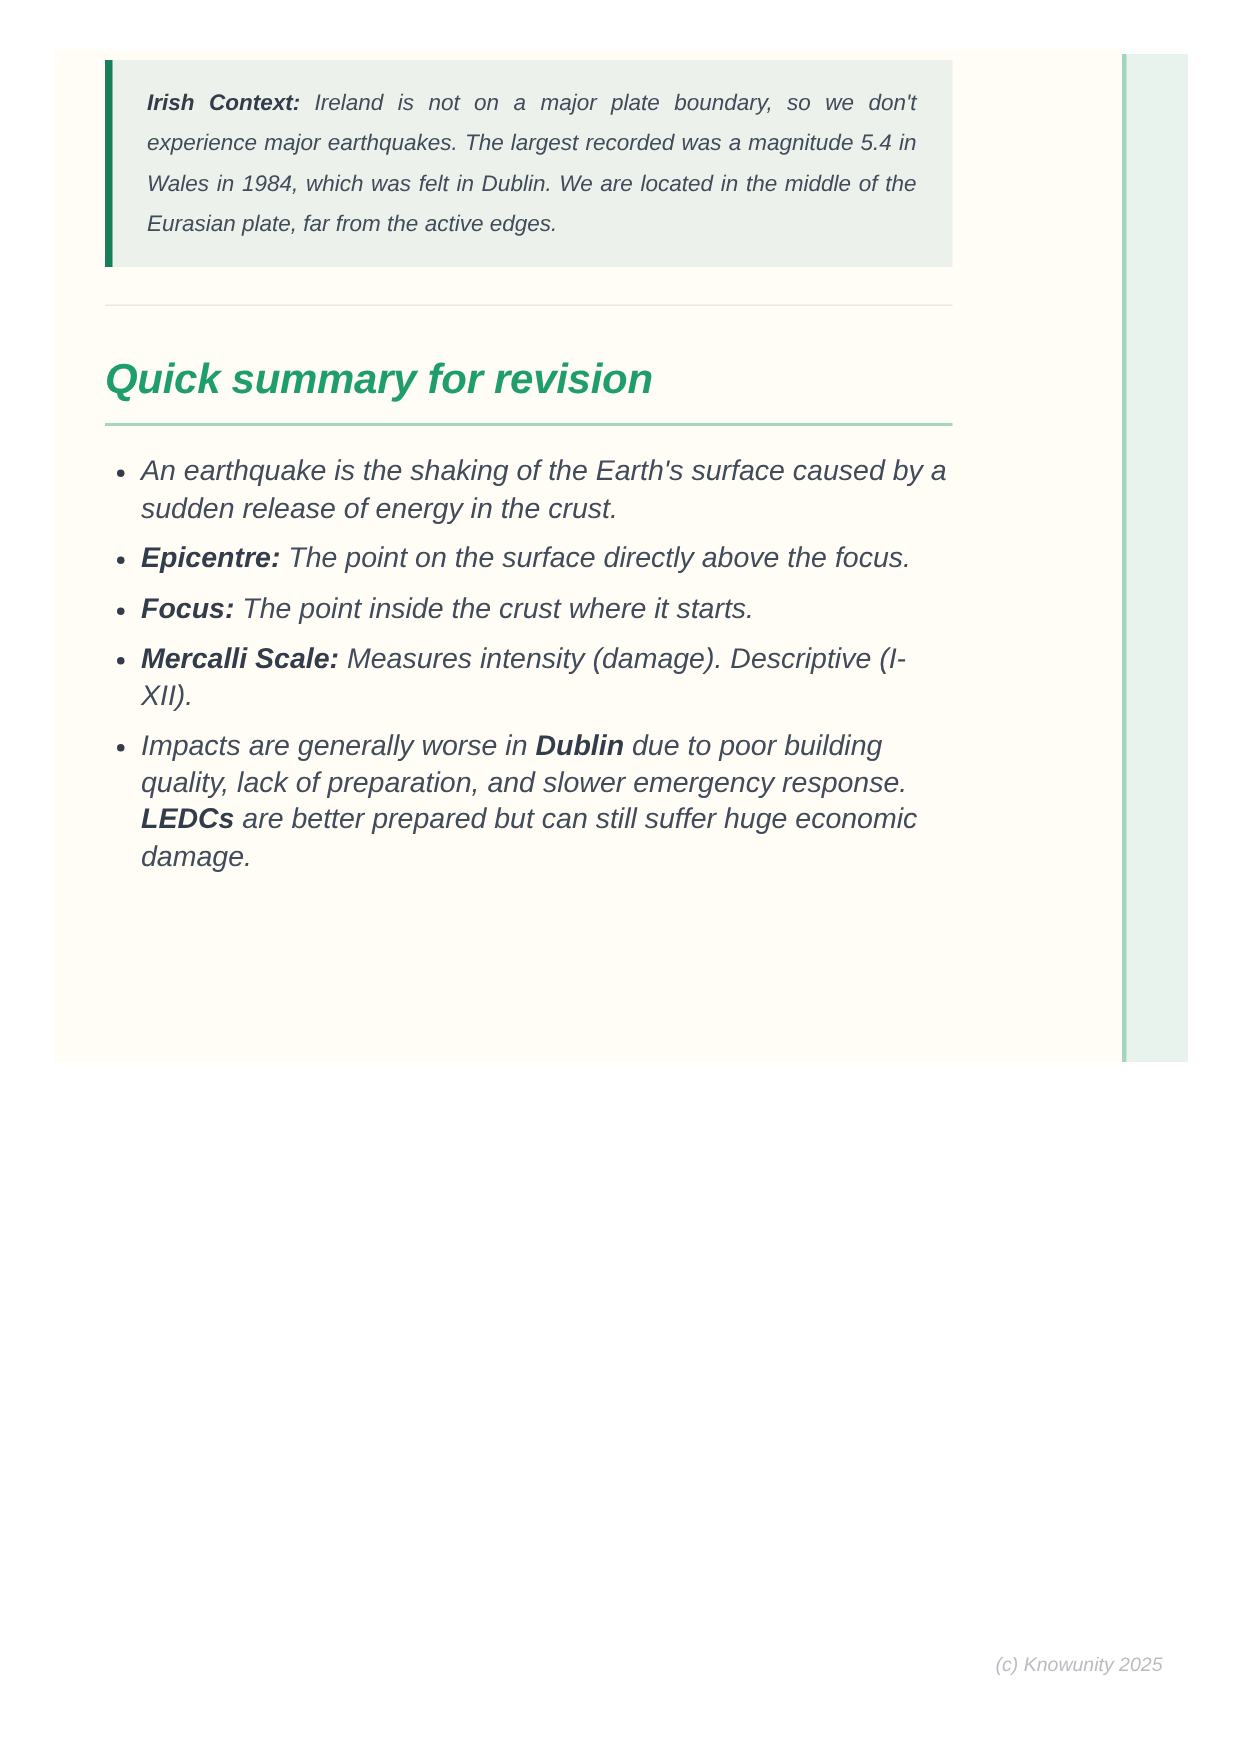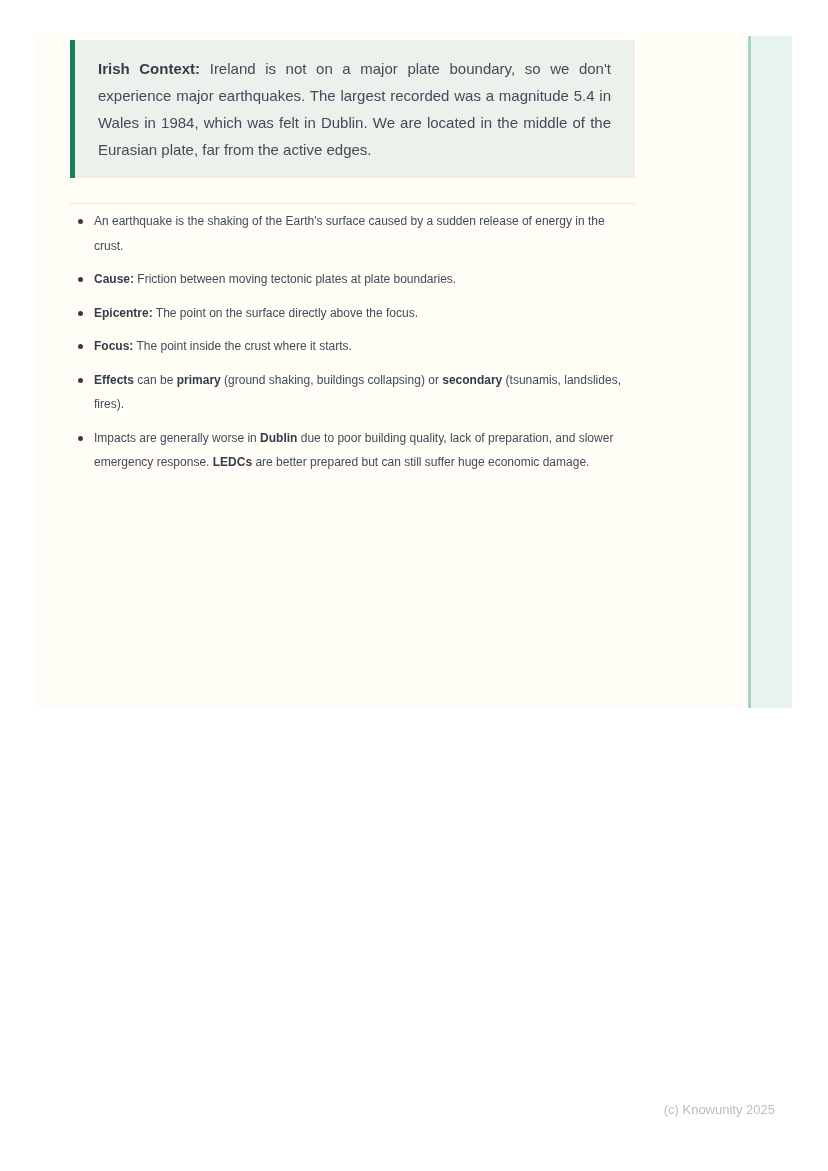--- a/index.html
+++ b/index.html
@@ -15,21 +15,21 @@
     --footer-text: #b9bdc2;
   }
   * { margin: 0; padding: 0; box-sizing: border-box; }
   html, body {
     width: 828px; height: 1171px;
     background: #ffffff;
     font-family: "Liberation Sans", sans-serif;
     overflow: hidden;
     position: relative;
   }
-  .page { position: relative; width: 828px; height: 1171px; }
+  .page { position: relative; width: 828px; height: 1171px; font-style: italic; }
 
   .content-card {
     position: absolute;
     left: 36px; top: 33px;
     width: 712px; height: 675px;
     background: var(--card-bg);
   }
   .edge-strip {
     position: absolute;
     left: 748px; top: 36px;
@@ -60,25 +60,25 @@
   .summary-heading {
     margin-top: 33px;
     font-size: 28px;
     font-weight: 700;
     color: var(--accent-green);
     letter-spacing: -0.2px;
     padding-bottom: 13px;
     border-bottom: 2px solid var(--accent-light-green);
   }
   .summary-list {
-    margin-top: 5px;
+    margin-top: 19px;
     list-style: none;
     padding-left: 24px;
     color: var(--body-text);
-    font-size: 12px;
+    font-size: 19px;
     line-height: 24.5px;
   }
   .summary-list li {
     position: relative;
     margin-bottom: 9px;
   }
   .summary-list li::before {
     content: "";
     position: absolute;
     left: -16px; top: 10px;
@@ -104,27 +104,27 @@
   <div class="edge-strip"></div>
 
   <div class="content">
 
     <div class="callout">
       <strong>Irish Context:</strong><span> Ireland is not on a major plate boundary, so we don't experience major earthquakes. The largest recorded was a magnitude 5.4 in Wales in 1984, which was felt in Dublin. We are located in the middle of the Eurasian plate, far from the active edges.</span>
     </div>
 
     <hr class="divider">
 
+    <h1 class="summary-heading">Quick summary for revision</h1>
 
     <ul class="summary-list">
         <li><span>An earthquake is the shaking of the Earth's surface caused by a sudden release of energy in the crust.</span></li>
-        <li><strong>Cause:</strong><span> Friction between moving tectonic plates at plate boundaries.</span></li>
         <li><strong>Epicentre:</strong><span> The point on the surface directly above the focus.</span></li>
         <li><strong>Focus:</strong><span> The point inside the crust where it starts.</span></li>
-        <li><strong>Effects</strong><span> can be </span><strong>primary</strong><span> (ground shaking, buildings collapsing) or </span><strong>secondary</strong><span> (tsunamis, landslides, fires).</span></li>
+        <li><strong>Mercalli Scale:</strong><span> Measures intensity (damage). Descriptive (I-XII).</span></li>
         <li><span>Impacts are generally worse in </span><strong>Dublin</strong><span> due to poor building quality, lack of preparation, and slower emergency response. </span><strong>LEDCs</strong><span> are better prepared but can still suffer huge economic damage.</span></li>
       </ul>
 
   </div>
 
   <div class="footer">(c) Knowunity 2025</div>
 
 </div>
 
 </body></html>

